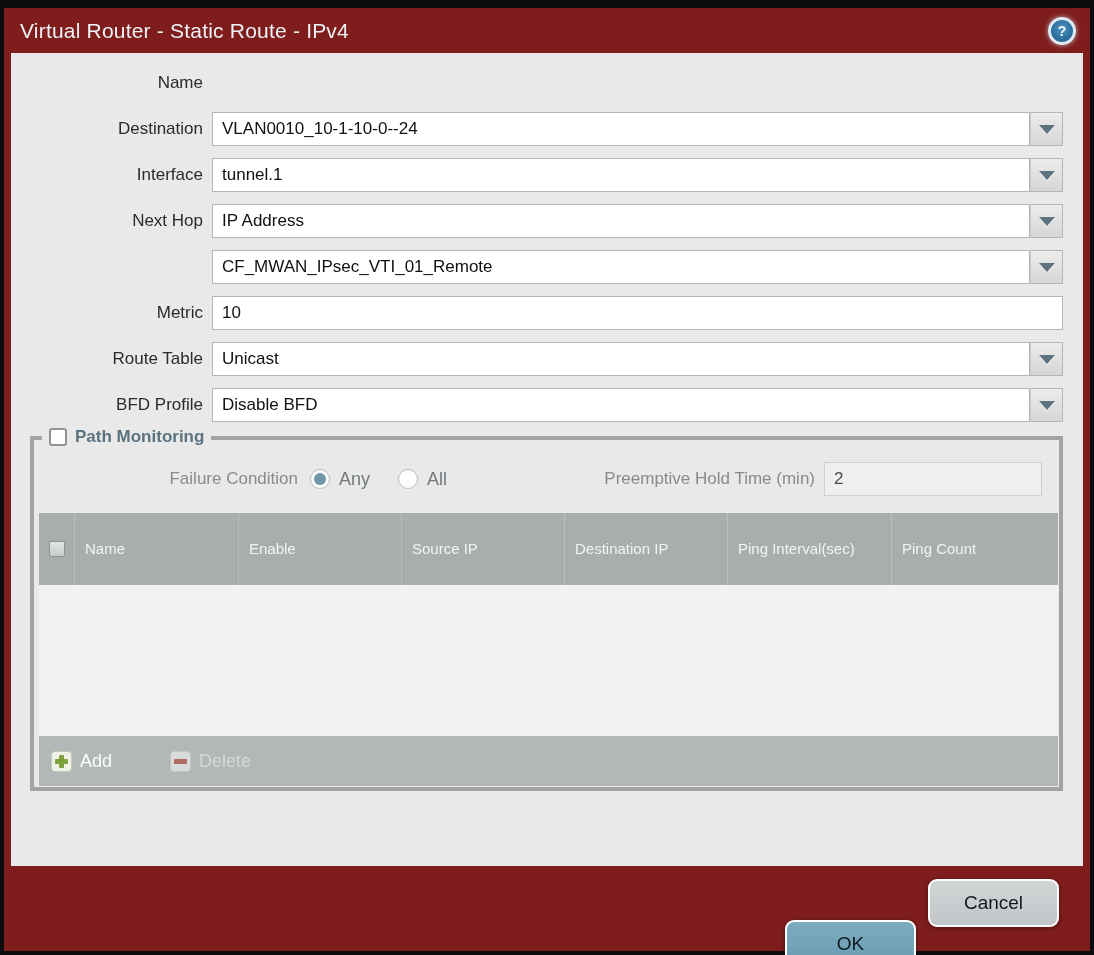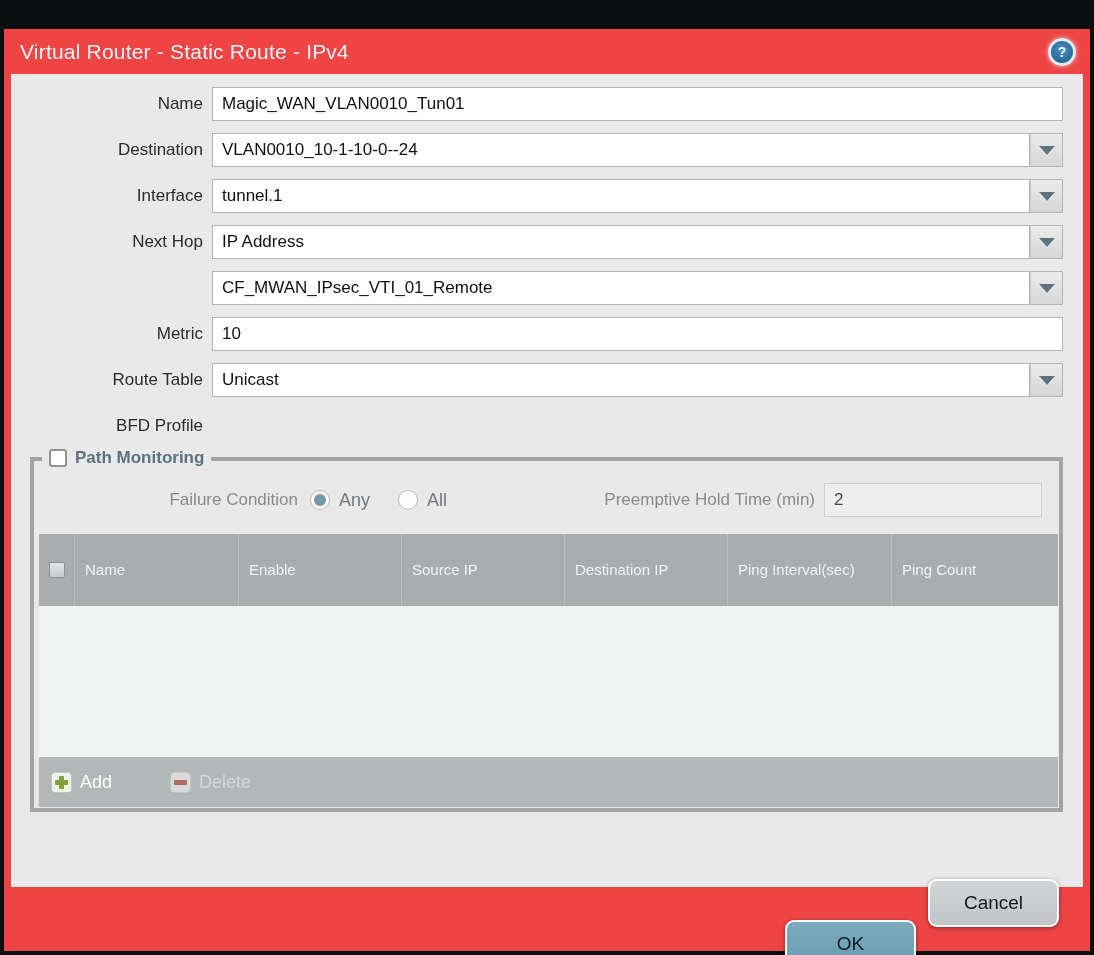--- a/index.html
+++ b/index.html
@@ -4,22 +4,21 @@
 <style>
   html,body { margin:0; padding:0; }
   body {
     width:1094px; height:955px; position:relative;
     background:#0b0c0d;
     font-family:"Liberation Sans", sans-serif;
     overflow:hidden;
   }
   .frame {
     position:absolute; left:4px; top:8px; right:4px; bottom:4px;
-    background:#ef4444;
-    margin-top:21px;
+    background:#7f1d1d;
   }
   
   .titlebar { height:45px; display:flex; align-items:center; padding:0 14px 0 16px; }
   .title { color:#edf3f6; font-size:21px; letter-spacing:.2px; }
   .help-btn {
     margin-left:auto; width:22px; height:22px; border-radius:50%;
     background:radial-gradient(circle at 50% 40%, #4d94c4 0%, #2b6f9e 60%, #1f5b86 100%);
     border:3px solid #dfeaf1; box-shadow:0 0 5px rgba(220,235,245,.75);
     display:flex; align-items:center; justify-content:center;
     color:#f2f7fa; font-size:14px; font-weight:bold; cursor:pointer;
@@ -145,23 +144,20 @@
     <span class="title">Virtual Router - Static Route - IPv4</span>
     <div class="help-btn">
       <span>?</span>
     </div>
   </div>
 
   <div class="content">
 
     <div class="row">
       <span class="lbl">Name</span>
-      <div class="fieldwrap">
-        <input class="txt" type="text" value="Magic_WAN_VLAN0010_Tun01" style="">
-      </div>
     </div>
 
     <div class="row">
       <span class="lbl">Destination</span>
       <div class="fieldwrap">
         <input class="txt" type="text" value="VLAN0010_10-1-10-0--24" style="">
         <div class="dd-btn">
           <span class="dd-tri"></span>
         </div>
       </div>
@@ -210,20 +206,26 @@
       <div class="fieldwrap">
         <input class="txt" type="text" value="Unicast" style="">
         <div class="dd-btn">
           <span class="dd-tri"></span>
         </div>
       </div>
     </div>
 
     <div class="row">
       <span class="lbl">BFD Profile</span>
+      <div class="fieldwrap">
+        <input class="txt" type="text" value="Disable BFD" style="">
+        <div class="dd-btn">
+          <span class="dd-tri"></span>
+        </div>
+      </div>
     </div>
 
     <div class="pm">
       <div class="pm-legend">
         <span class="cb"></span>
         <span class="pm-title">Path Monitoring</span>
       </div>
 
       <div class="fc-row">
         <span class="fc-lbl">Failure Condition</span>

